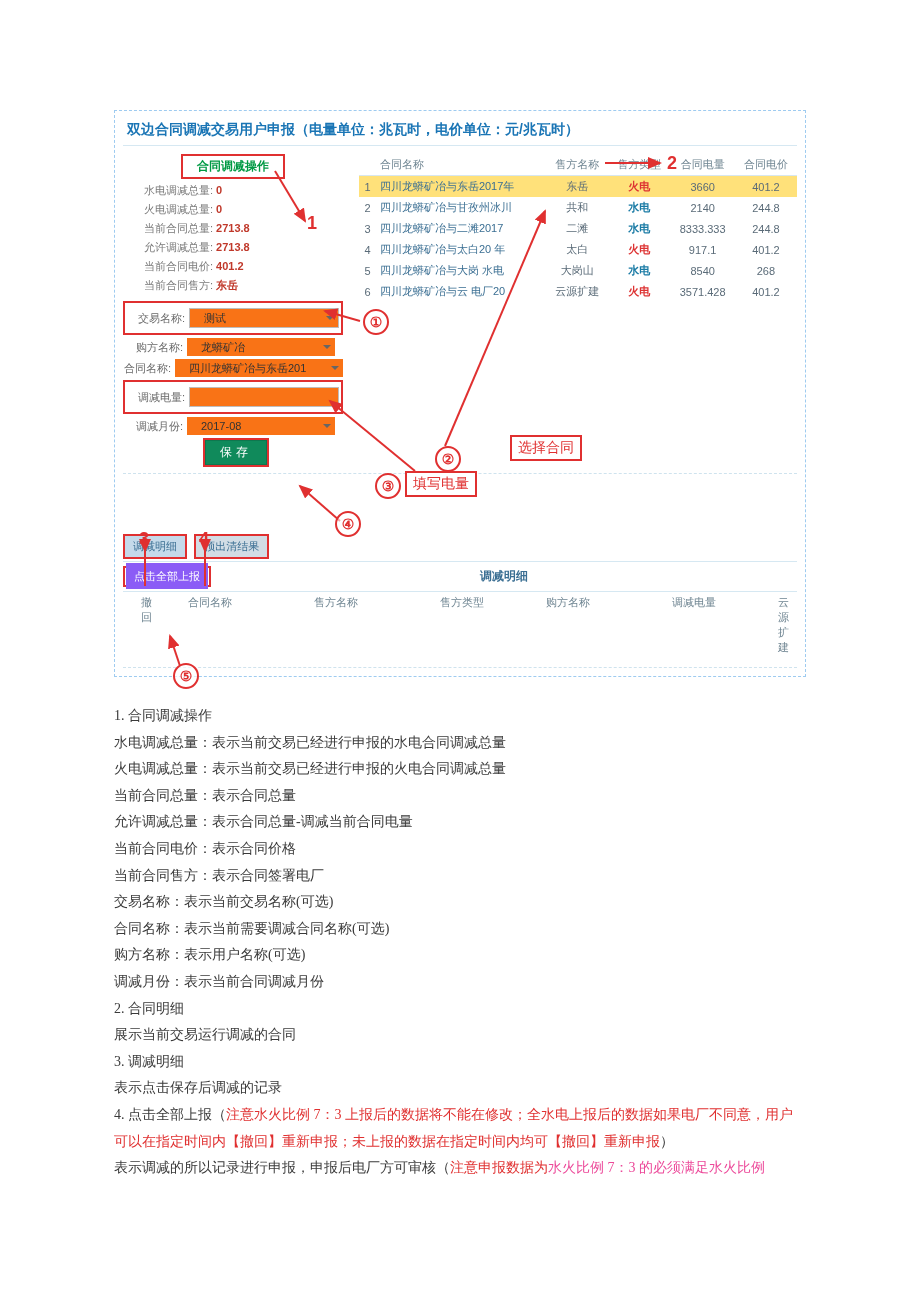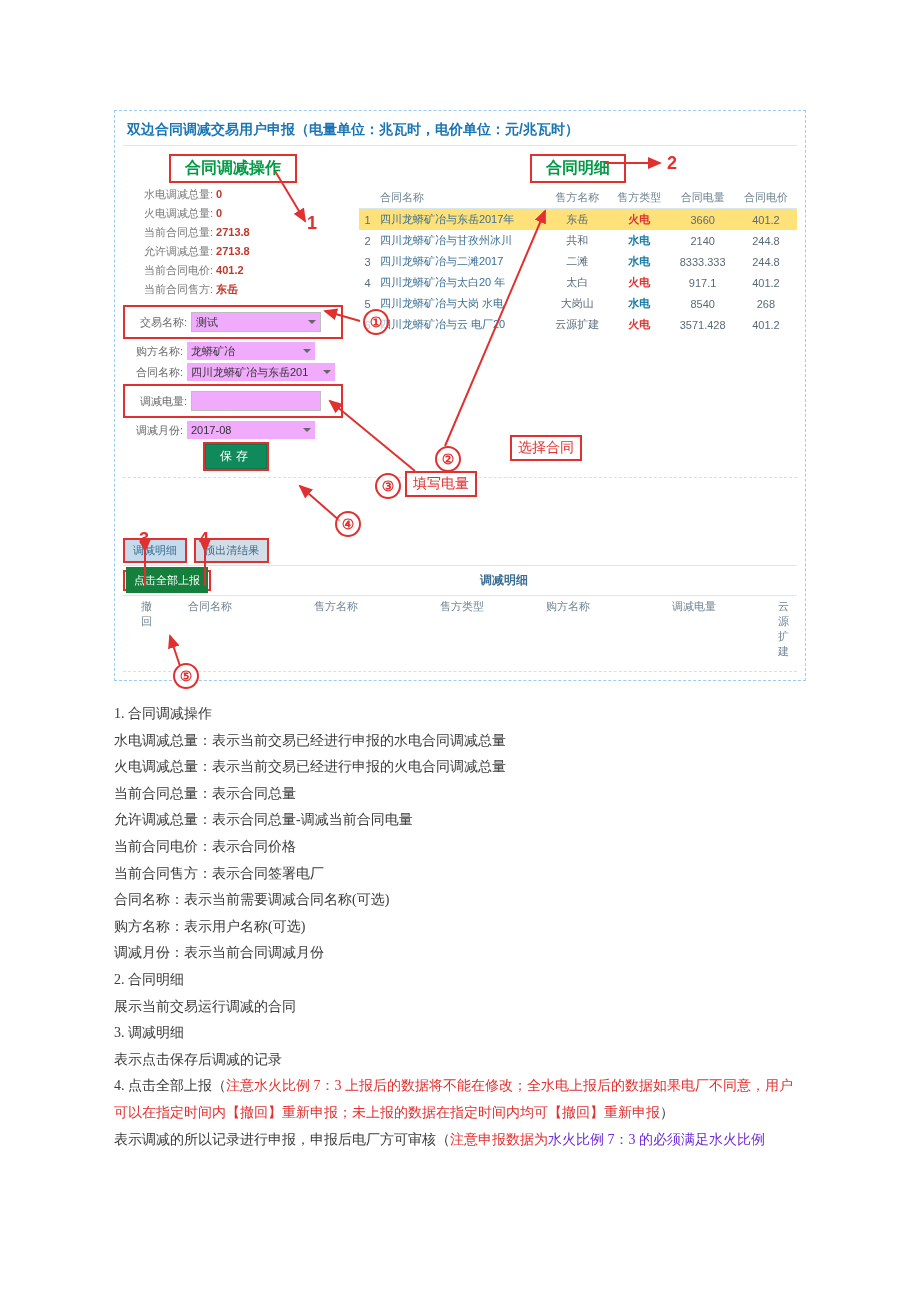--- a/index.html
+++ b/index.html
@@ -35,74 +35,74 @@
   }
   .panel-left{width:220px;}
   .panel-right{flex:1;}
   .panel-head{
     display:inline-block;
     border:2px solid #009a44;
     color:#009a44;
     font-weight:bold;
     text-align:center;
     padding:2px 14px;
-    font-size:16px;
+    font-size:12px;
     background:#fff;
   }
   .kv{margin:4px 0 2px 6px;font-size:11px;}
   .kv .k{display:inline-block;width:84px;text-align:right;color:#7a7a7a;}
   .kv .v{color:#c0392b;font-weight:bold;}
   .form-row{
     display:flex;align-items:center;margin:3px 0;font-size:11px;
   }
   .form-row .lbl{width:60px;text-align:right;color:#6a6a6a;padding-right:4px;}
   .field{
-    height:18px;line-height:18px;border:1px solid #bdbdbd;background:#f0abfc;
-    padding:0 4px;color:#333;min-width:120px;position:relative;
+    height:18px;line-height:18px;border:1px solid #bdbdbd;background:#f97316;
+    padding:0 14px;color:#333;min-width:120px;position:relative;
   }
   .field.sel::after{
     content:"";position:absolute;right:4px;top:7px;border:4px solid transparent;border-top-color:#666;
   }
   .btn-save{
     display:inline-block;background:#108a5b;color:#fff;border:1px solid #0e774f;
     padding:3px 14px;font-size:12px;margin:6px 0 2px 90px;letter-spacing:4px;
   }
   table.detail{width:100%;border-collapse:collapse;font-size:11px;}
   table.detail th,table.detail td{padding:3px 4px;text-align:center;color:#5a6b78;}
   table.detail th{color:#6f8592;font-weight:normal;border-bottom:1px solid #d7e7f0;}
   table.detail tr.sel td{background:#ffe17a;}
   table.detail td.name{text-align:left;color:#3b6f93;}
   table.detail td.type.fire{color:#d33;font-weight:bold;}
   table.detail td.type.water{color:#1a7ba5;font-weight:bold;}
   .redbox{border:2px solid #e03030;box-sizing:border-box;}
   .tabs{margin-top:60px;}
   .tab{display:inline-block;background:#d2dde5;color:#3b6f93;padding:3px 8px;font-size:11px;margin-right:4px;}
   .tab:first-child{background:#c5daea;}
   .report-row{display:flex;border-top:1px solid #d6e8f2;border-bottom:1px solid #d6e8f2;padding:4px 0;margin-top:2px;}
-  .report-btn{background:#15803d;color:#fff;padding:7px 8px;font-size:11px;margin-left:20px;}
+  .report-btn{background:#8b5cf6;color:#fff;padding:7px 8px;font-size:11px;margin-left:20px;}
   .detail-title{flex:1;text-align:center;color:#3b6f93;font-size:12px;font-weight:bold;padding-top:2px;}
   .cols{display:flex;color:#6f8592;font-size:11px;padding:3px 0 12px 0;border-bottom:1px dashed #cfe3ee;}
   .cols span{padding:0 18px;}
   
   .overlay{position:absolute;pointer-events:none;}
   .numcircle{
     width:22px;height:22px;border:2px solid #e03030;border-radius:50%;
     color:#e03030;font-weight:bold;text-align:center;line-height:22px;font-size:14px;
     background:rgba(255,255,255,0.6);
   }
   .rednum{color:#e03030;font-size:18px;font-weight:bold;}
   .callout{
     border:2px solid #e03030;color:#e03030;background:#fff;padding:2px 6px;font-size:14px;
   }
   .arrow-svg{overflow:visible;}
   
-  .explain{margin-top:20px;font-size:14px;color:#3a3a3a;line-height:1.9;font-family:"SimSun","宋体",serif;}
+  .explain{margin-top:26px;font-size:14px;color:#3a3a3a;line-height:1.9;font-family:"SimSun","宋体",serif;}
   .explain p{margin:0;}
   .explain .red{color:#e03030;}
-  .explain .green{color:#6d28d9;}
+  .explain .green{color:#ec4899;}
 </style>
 </head>
 <body>
 
 <div class="page">
   <div class="app">
     <div class="app-title">双边合同调减交易用户申报（电量单位：兆瓦时，电价单位：元/兆瓦时）</div>
 
     <div class="panels">
 
@@ -142,23 +142,20 @@
         <div class="form-row">
           <span class="lbl">调减月份:</span>
           <span class="field sel" style="border:none;">2017-08</span>
         </div>
         <div class="redbox" style="display:inline-block;margin-left:80px;">
           <span class="btn-save" style="margin:0;">保存</span>
         </div>
       </div>
 
       <div class="panel-right" style="position:relative;">
-        <div style="text-align:center;margin-bottom:4px;">
-          <span class="panel-head redbox">合同明细</span>
-        </div>
         <table class="detail">
           <thead>
               <tr>
             <th></th>
             <th style="text-align:left;">合同名称</th>
             <th>售方名称</th>
             <th>售方类型</th>
             <th>合同电量</th>
             <th>合同电价</th>
           </tr>
@@ -278,20 +275,21 @@
   </div>
 
   <div class="explain">
     <p>1. 合同调减操作</p>
     <p>水电调减总量：表示当前交易已经进行申报的水电合同调减总量</p>
     <p>火电调减总量：表示当前交易已经进行申报的火电合同调减总量</p>
     <p>当前合同总量：表示合同总量</p>
     <p>允许调减总量：表示合同总量-调减当前合同电量</p>
     <p>当前合同电价：表示合同价格</p>
     <p>当前合同售方：表示合同签署电厂</p>
+    <p>交易名称：表示当前交易名称(可选)</p>
     <p>合同名称：表示当前需要调减合同名称(可选)</p>
     <p>购方名称：表示用户名称(可选)</p>
     <p>调减月份：表示当前合同调减月份</p>
     <p>2. 合同明细</p>
     <p>展示当前交易运行调减的合同</p>
     <p>3. 调减明细</p>
     <p>表示点击保存后调减的记录</p>
     <p><span>4. 点击全部上报（</span><span class="red">注意水火比例 7：3 上报后的数据将不能在修改；全水电上报后的数据如果电厂不同意，用户可以在指定时间内【撤回】重新申报；未上报的数据在指定时间内均可【撤回】重新申报</span><span>）</span></p>
     <p><span>表示调减的所以记录进行申报，申报后电厂方可审核（</span><span class="red">注意申报数据为</span><span class="green">水火比例 7：3 的必须满足水火比例</span></p>
   </div>

